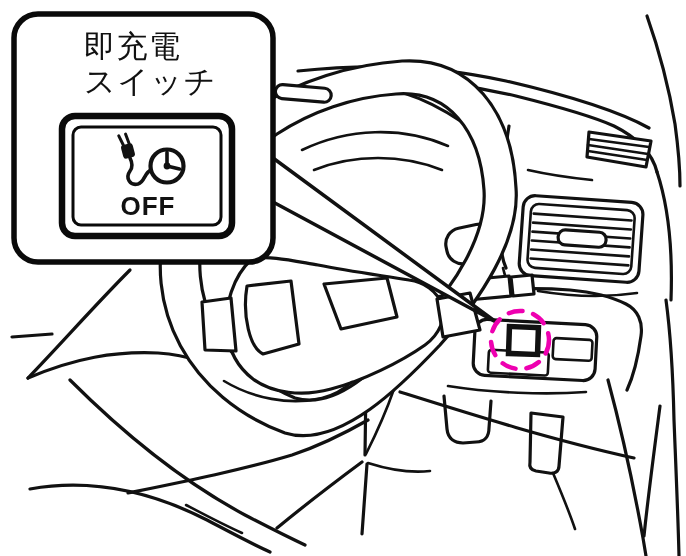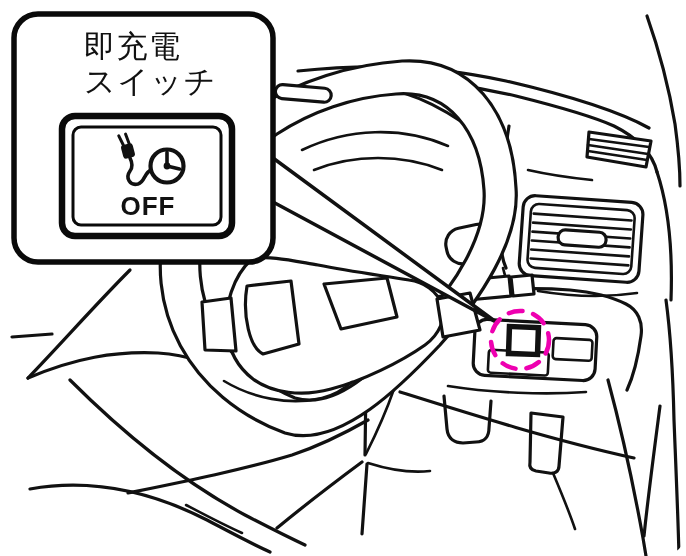--- a/index.html
+++ b/index.html
@@ -1,17 +1,17 @@
 <!DOCTYPE html>
 <html><head>
 <meta charset="utf-8">
 <style>
   html,body{margin:0;padding:0;background:#fff;}
   .stage{position:relative;width:686px;height:556px;background:#fff;overflow:hidden;
-         font-family:"Liberation Sans","DejaVu Sans",sans-serif;border-radius:24px;}
+         font-family:"Liberation Sans","DejaVu Sans",sans-serif;}
   .stage svg{display:block;width:686px;height:556px;}
   .ln{fill:none;stroke:#111;stroke-width:3.2;stroke-linecap:round;stroke-linejoin:round;}
   .lnthin{fill:none;stroke:#111;stroke-width:2.6;stroke-linecap:round;stroke-linejoin:round;}
   .wfill{fill:#fff;stroke:#111;stroke-width:3.2;stroke-linejoin:round;}
   .jp{font-size:31px;letter-spacing:1.5px;fill:#111;}
   .offtxt{font-size:26px;font-weight:bold;letter-spacing:1px;fill:#111;}
 </style>
 </head>
 <body>
 

